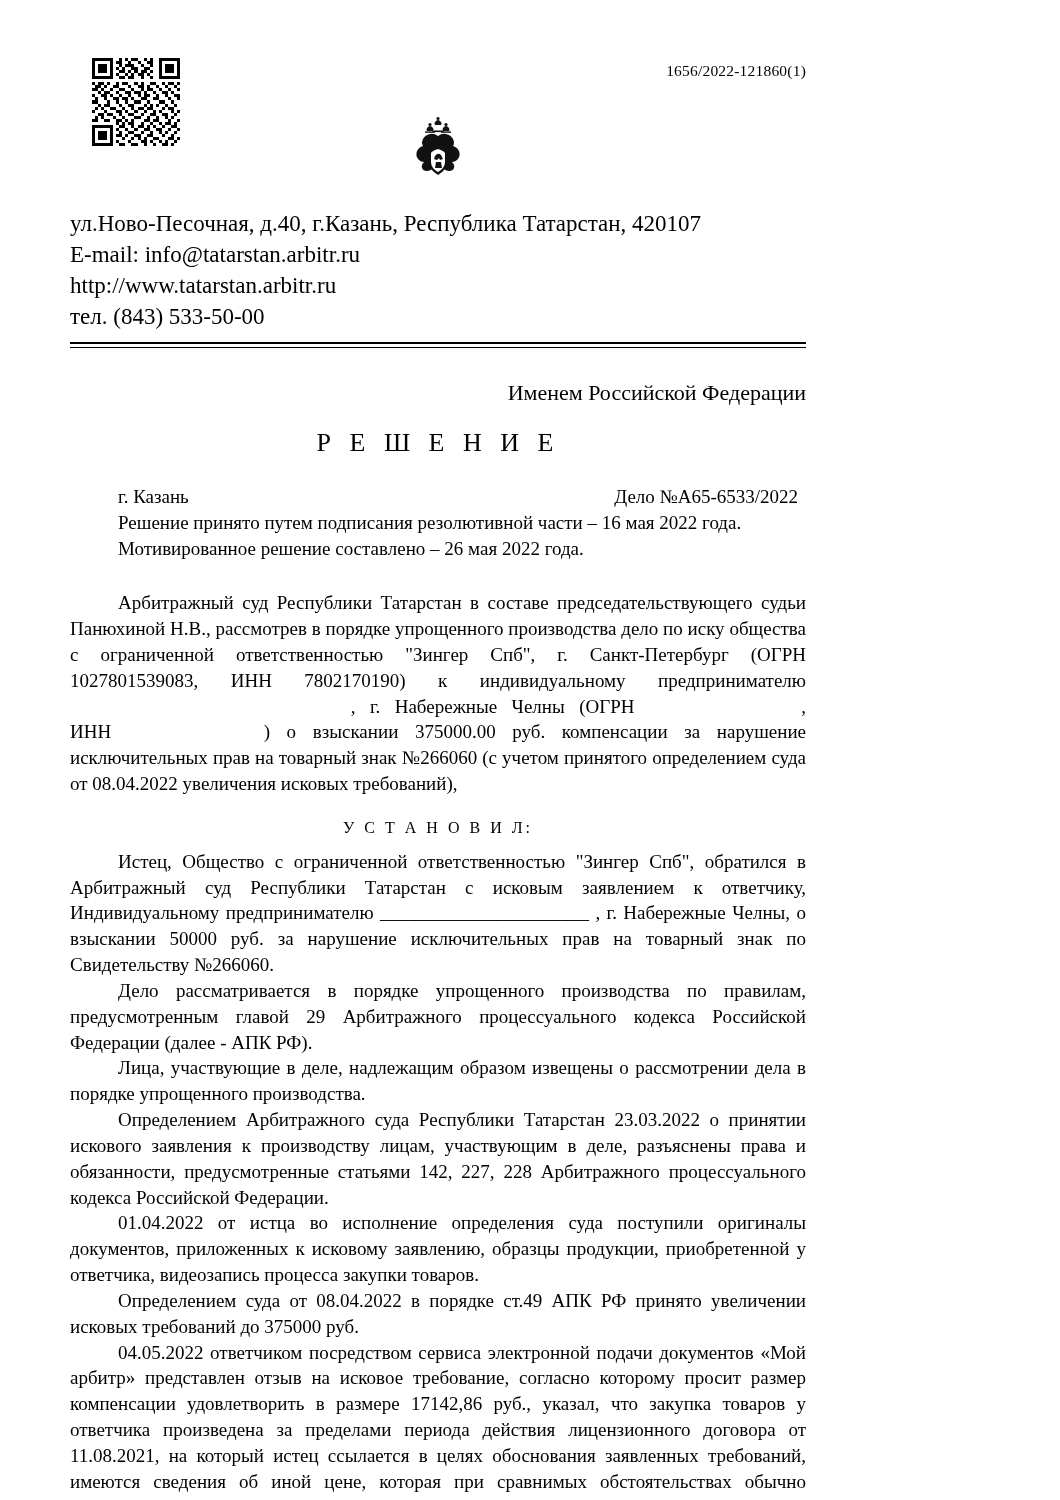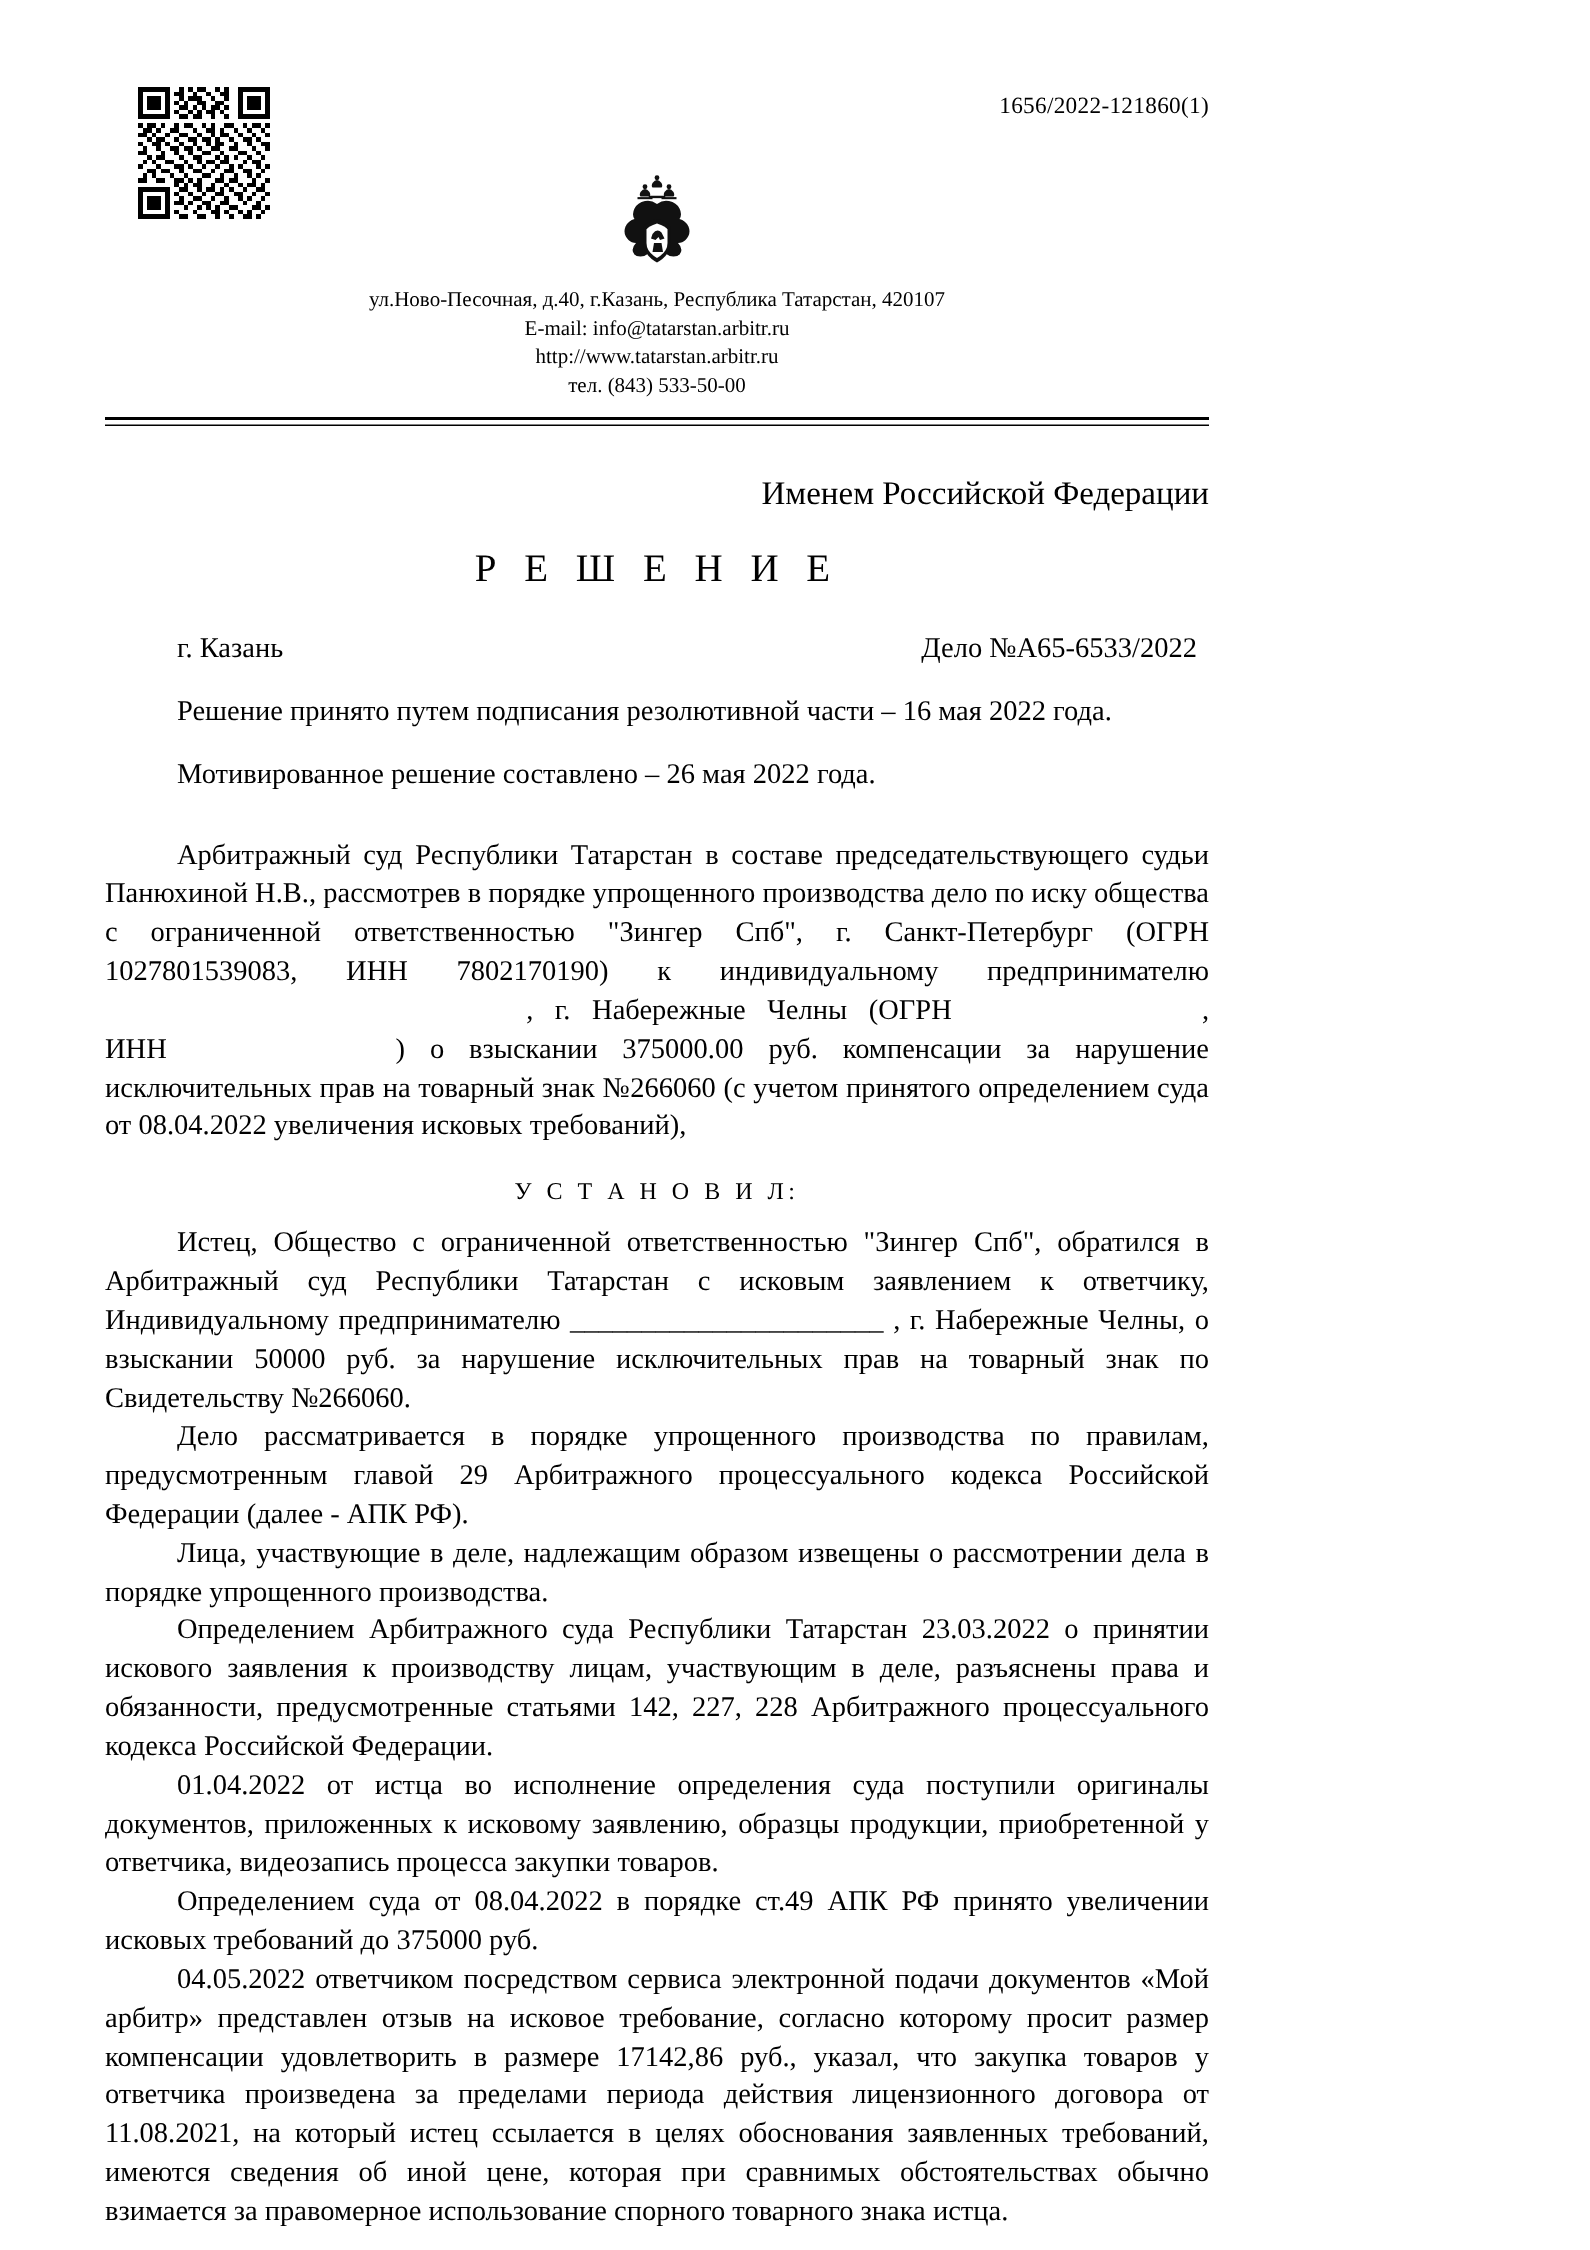--- a/index.html
+++ b/index.html
@@ -58,24 +58,23 @@
 
   
   .court-title {
     text-align: center;
     font-size: 30.5px;
     letter-spacing: 0.4px;
     margin-top: 6px;
     white-space: nowrap;
   }
   .court-contacts {
-    text-align: center;
-    font-size: 14px;
+    font-size: 23px;
     line-height: 1.35;
-    margin-top: 10px;
+    margin-top: 26px;
   }
   .hr-double {
     margin-top: 10px;
     border: 0;
     border-top: 2px solid #000;
     border-bottom: 1px solid #000;
     height: 3px;
     box-sizing: content-box;
   }
 
@@ -96,21 +95,21 @@
   .meta-row {
     display: flex;
     justify-content: space-between;
     align-items: flex-end;
     font-size: 19px;
     margin-top: 28px;
     padding: 0 8px 0 48px;
   }
   .meta-line {
     font-size: 19px;
-    margin-top: 20px;
+    margin-top: 4px;
     padding-left: 48px;
   }
 
   
   .body-text {
     font-size: 19px;
     line-height: 1.36;
     text-align: justify;
     margin-top: 30px;
   }

